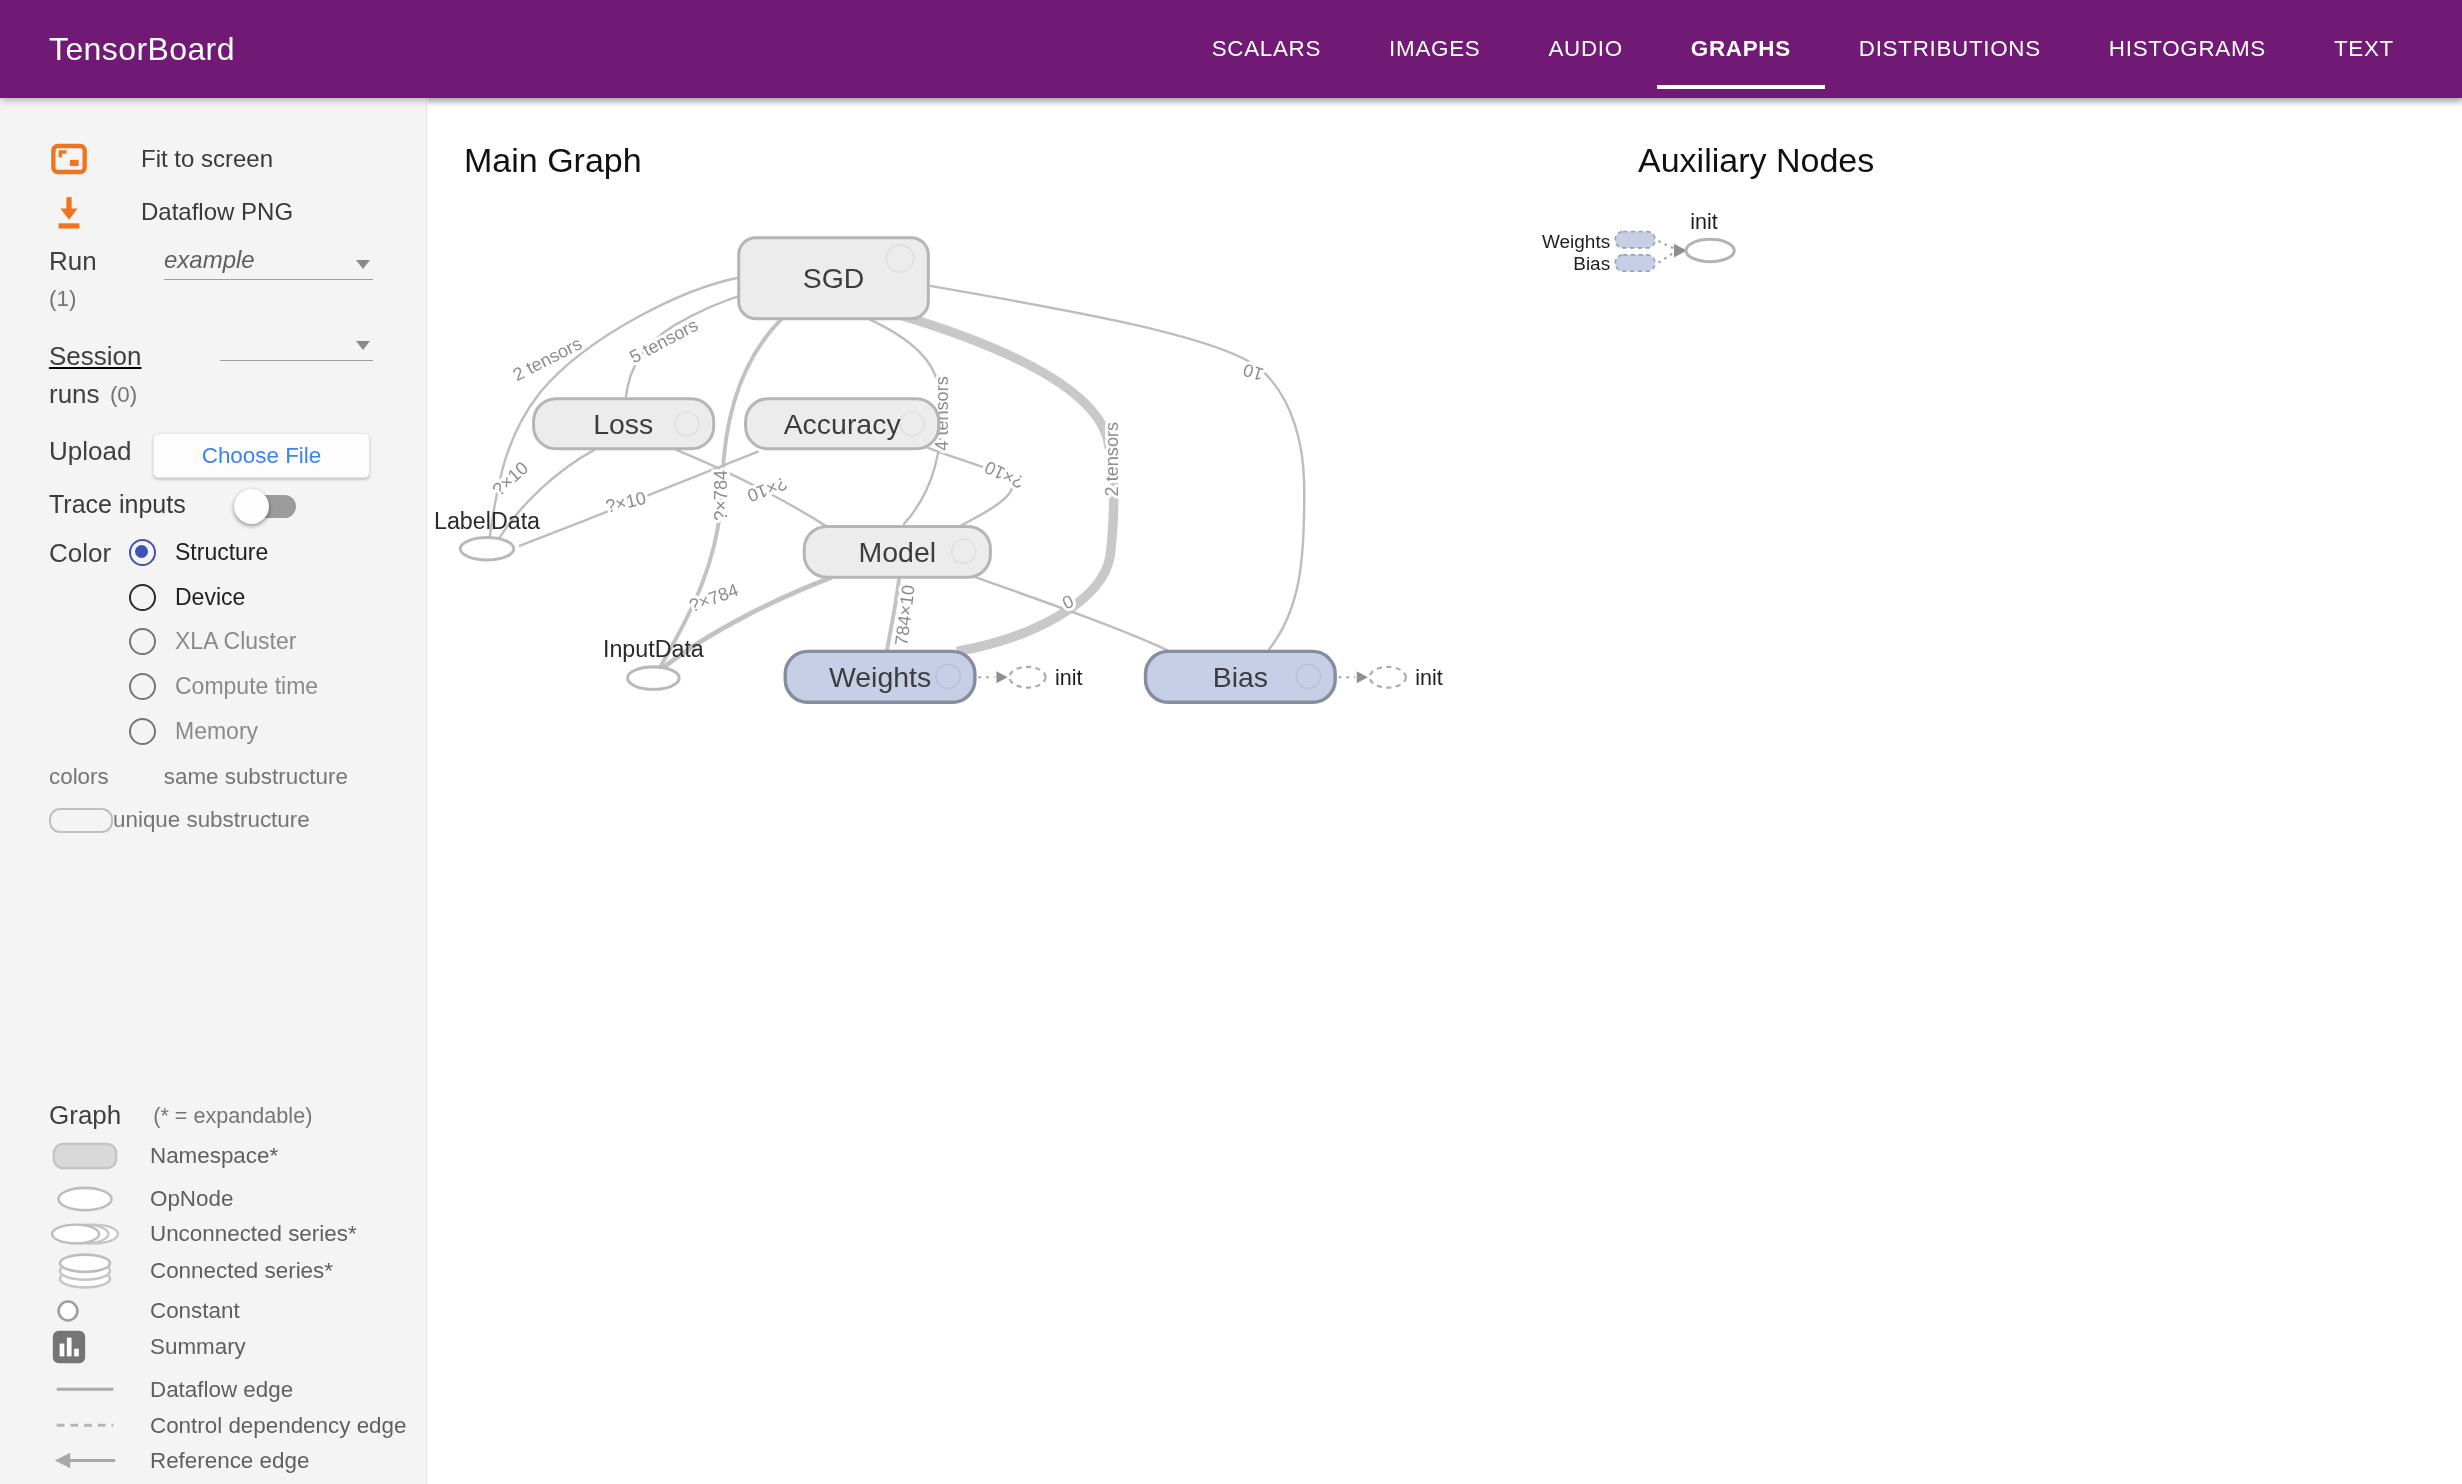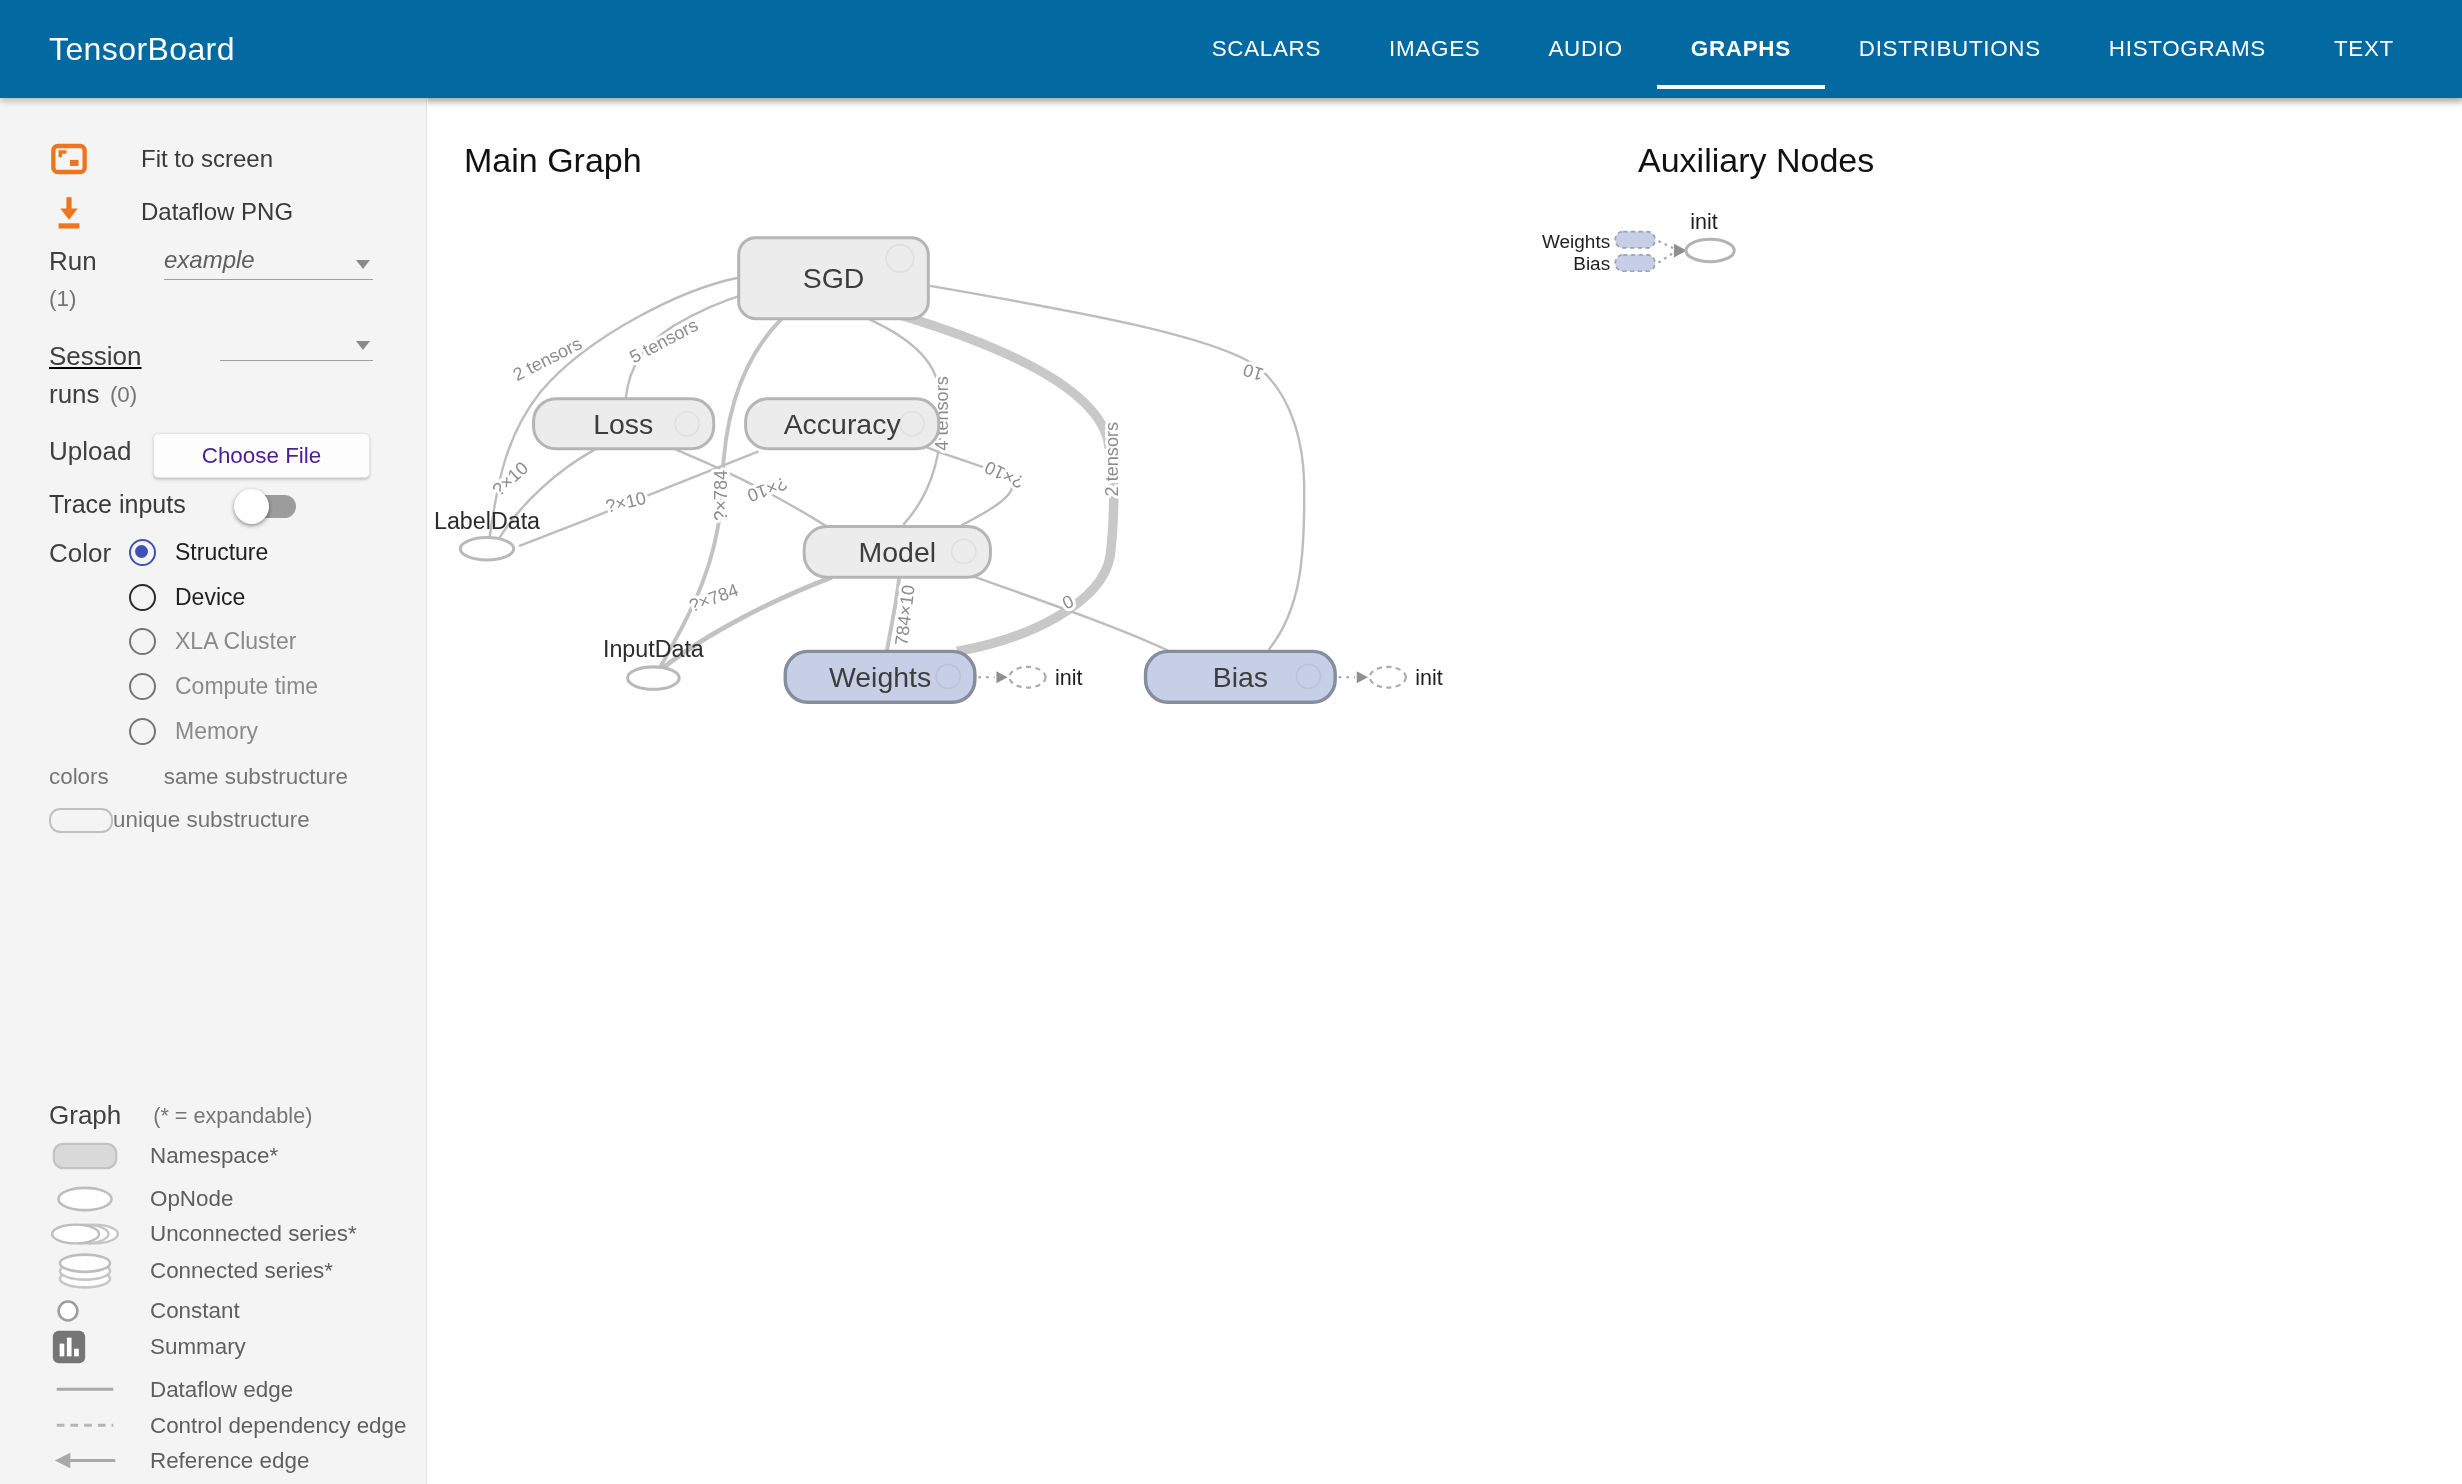--- a/index.html
+++ b/index.html
@@ -1,21 +1,21 @@
 <!DOCTYPE html>
 <html style="font-size:14px"><head>
 <meta charset="utf-8">
 <style>
   * { margin:0; padding:0; box-sizing:border-box; }
   html,body { width:2462px; height:1485px; overflow:hidden; background:#fff;
     font-family:"Liberation Sans", sans-serif; }
 
   
   .navbar { position:absolute; left:0; top:0; width:2462px; height:98px;
-    background:#0369a1; display:flex; align-items:center;
+    background:#701a75; display:flex; align-items:center;
     box-shadow:0 3.4px 7px rgba(0,0,0,0.28); z-index:50; }
   .navbar .brand { color:#fff; font-size:32px; font-weight:500; margin-left:49px;
     letter-spacing:0.4px; }
   .nav-tabs { display:flex; margin-left:auto; margin-right:34px; height:80px; }
   .nav-tab { position:relative; display:flex; align-items:center; padding:0 34px;
     color:#fff; font-size:22.4px; letter-spacing:0.7px; cursor:pointer; font-weight:400; }
   .nav-tab.active { font-weight:700; }
   .nav-tab.active::after { content:""; position:absolute; left:0; right:0; bottom:0;
     height:4.3px; background:#fff; }
 
@@ -28,21 +28,21 @@
   .tool-label { font-size:24px; color:#3a3a3a; }
   .sec-label { font-size:26px; color:#404040; }
   .count { font-size:22.4px; color:#757575; }
   .dropdown { position:absolute; display:flex; align-items:flex-end;
     border-bottom:1.7px solid #9e9e9e; cursor:pointer; }
   .dropdown .dval { font-size:24px; color:#5f5f5f; padding-bottom:5.2px; flex:1;font-style:italic; }
   .dd-arrow { width:0; height:0; border-left:7.8px solid transparent;
     border-right:7.8px solid transparent; border-top:9.5px solid #8a8a8a; margin:0 3.4px 10.3px 0; }
   .btn-choose { position:absolute; left:153px; top:335px; width:217px; height:45px;
     background:#fdfdfd; border:0.9px solid #e4e4e4; border-radius:5.2px;
-    box-shadow:0 1.7px 2.6px rgba(0,0,0,0.18); font-size:22.4px; color:#4c1d95;
+    box-shadow:0 1.7px 2.6px rgba(0,0,0,0.18); font-size:22.4px; color:#3b82f6;
     display:flex; align-items:center; justify-content:center; cursor:pointer; }
   .toggle { position:absolute; left:241px; top:397px; width:55px; height:23px;
     background:#9c9c9c; border-radius:12px; cursor:pointer; }
   .toggle .knob { position:absolute; left:-7px; top:-6px; width:35px; height:35px;
     border-radius:50%; background:#fefefe; box-shadow:0 1.7px 4.3px rgba(0,0,0,0.45); }
   .radio-row { left:129px; height:29px; cursor:pointer; }
   .radio { width:27px; height:27px; border-radius:50%; border:2.6px solid #757575;
     margin-right:19px; position:relative; flex:none; }
   .radio.black { border-color:#2b2b2b; }
   .radio.sel { border-color:#3f51b5; }

